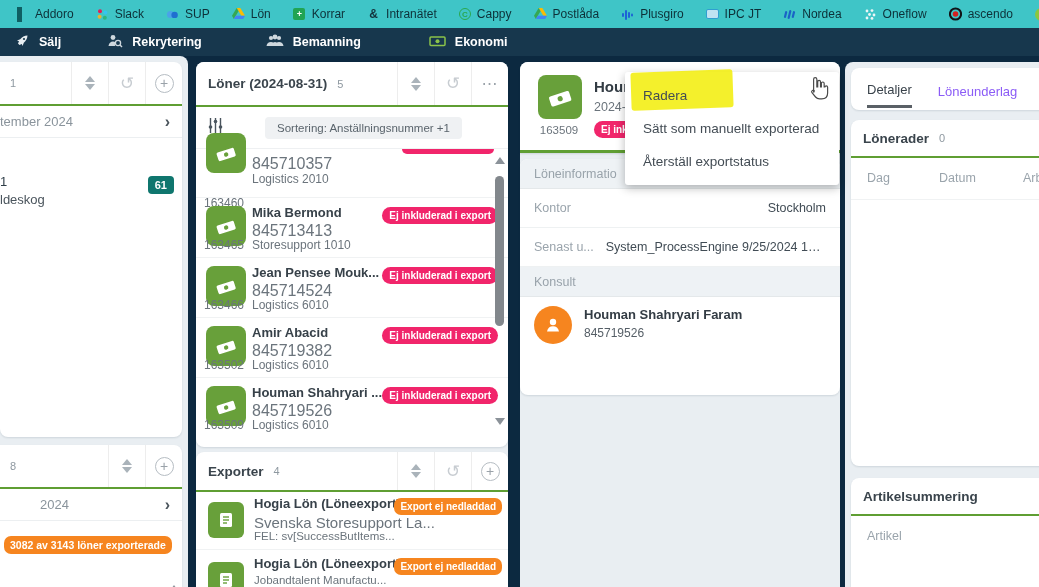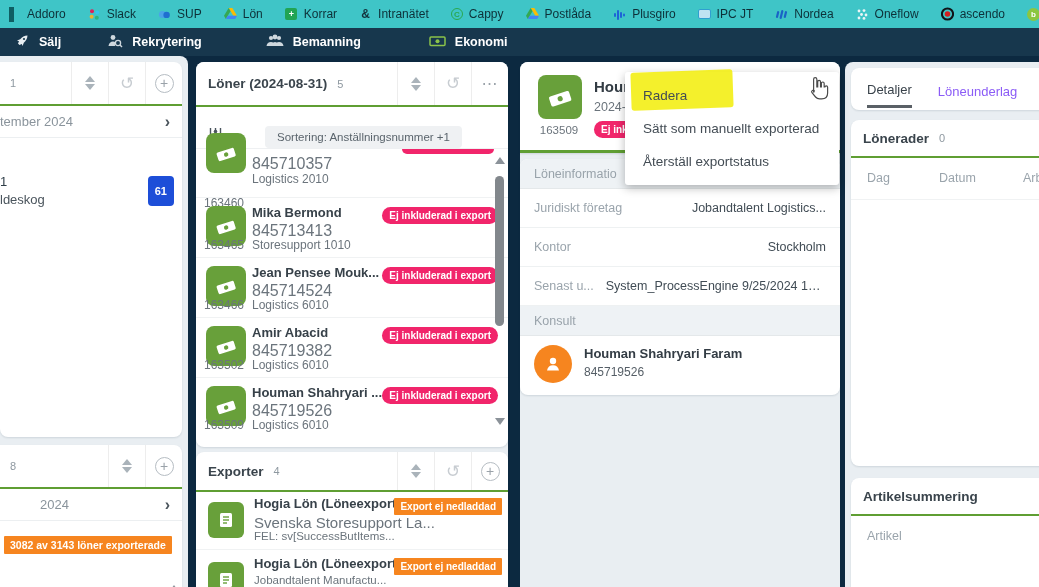--- a/index.html
+++ b/index.html
@@ -32,22 +32,22 @@
   .refresh { font-size:17px; color:#c7ccd1; transform:scaleX(-1); }
   .pluscirc { width:19px; height:19px; border:1.5px solid #b6bdc3; border-radius:50%; color:#9aa2a9;
     display:flex; align-items:center; justify-content:center; font-size:14px; line-height:1; }
   .dots { font-size:16px; color:#9aa2a9; letter-spacing:1px; }
 
   .prow { height:32px; display:flex; align-items:center; justify-content:space-between; padding:0 12px; border-bottom:1px solid #eceff1; }
   .ptext { font-size:13px; color:#8a949c; }
   .chev { font-size:16px; color:#4a545c; font-weight:bold; }
 
   .badge-pink { background:#f1256b; color:#fff; font-size:10px; font-weight:bold; padding:3px 7px; border-radius:9px; white-space:nowrap; }
-  .badge-orange { background:#f6851f; color:#fff; font-size:10px; font-weight:bold; padding:3px 6px; border-radius:1px; white-space:nowrap; }
-  .badge-green { background:#1d4ed8; color:#fff; font-size:11px; font-weight:bold; padding:9px 7px; border-radius:4px; }
+  .badge-orange { background:#f6851f; color:#fff; font-size:10px; font-weight:bold; padding:3px 6px; border-radius:7px; white-space:nowrap; }
+  .badge-green { background:#0f766e; color:#fff; font-size:11px; font-weight:bold; padding:3px 7px; border-radius:4px; }
 
   .licon { background:#68a03a; border-radius:8px; display:flex; align-items:center; justify-content:center; }
 
   
   .sb-tri-up { width:0;height:0;border-left:5px solid transparent;border-right:5px solid transparent;border-bottom:7px solid #8b9299; }
   .sb-tri-dn { width:0;height:0;border-left:5px solid transparent;border-right:5px solid transparent;border-top:7px solid #8b9299; }
   .sb-thumb { width:9px; background:#82878c; border-radius:5px; }
 
   
   .litem { position:relative; border-top:1px solid #f0f2f3; height:60px; }
@@ -71,21 +71,21 @@
 
   
   .tab { font-size:13px; padding:12px 0 8px 0; margin-right:26px; color:#8b5cf6; cursor:pointer; }
   .tab.active { color:#39424a; border-bottom:3px solid #5a6066; }
   .th { font-size:12.5px; color:#9aa4ac; position:absolute; top:13px; }
 </style>
 </head>
 <body>
 
 <div class="bookmarks">
-  <div class="bm" style="padding-left:8px;">
+  <div class="bm" style="padding-left:16px;">
     <span class="bmic">
         <span style="width:5px;height:15px;background:#0f5f63;display:block;margin-left:-6px;"></span>
       </span>
     <span>Addoro</span>
   </div>
   <div class="bm">
     <span class="bmic">
       <svg width="13" height="13" viewBox="0 0 13 13">
           <circle cx="4" cy="3.2" r="2" fill="#e01e5a"></circle>
           <circle cx="9.3" cy="4.6" r="2" fill="#36c5f0"></circle>
@@ -311,21 +311,21 @@
               </span>
             </div>
           <div class="ctrl">
               <span class="refresh">↻</span>
             </div>
           <div class="ctrl">
               <span class="dots">⋯</span>
             </div>
         </div>
       </div>
-      <div style="height:42px; display:flex; align-items:flex-end; border-bottom:1px solid #eef0f2; padding:0 12px;">
+      <div style="height:42px; display:flex; align-items:center; border-bottom:1px solid #eef0f2; padding:0 12px;">
         <span style="margin-right:8px;">
           <svg width="15" height="17" viewBox="0 0 15 17">
               <g stroke="#4a555e" stroke-width="1.4">
                 <line x1="2.5" y1="1" x2="2.5" y2="16"></line>
                 <line x1="7.5" y1="1" x2="7.5" y2="16"></line>
                 <line x1="12.5" y1="1" x2="12.5" y2="16"></line>
               </g>
               <g fill="#4a555e">
                 <circle cx="2.5" cy="10" r="1.8"></circle>
                 <circle cx="7.5" cy="4.5" r="1.8"></circle>
@@ -487,24 +487,20 @@
       </span>
       <span style="position:absolute; left:6px; top:62px; width:66px; text-align:center; font-size:11.5px; color:#6b747c;">163509</span>
       <span style="position:absolute; left:74px; top:16px; font-size:15px; font-weight:bold; color:#333c44;">Houm</span>
       <span style="position:absolute; left:74px; top:38px; font-size:12.5px; color:#6b747c;">2024-0</span>
       <span class="badge-pink" style="position:absolute; left:74px; top:59px;">Ej inklu</span>
     </div>
 
     <div class="card" style="left:0; top:97px; width:320px; height:236px; overflow:hidden;">
       <div class="sectrow">Löneinformatio</div>
       <div class="drow">
-        <span class="dlabel">Juridiskt företag</span>
-        <span class="dvalue">Jobandtalent Logistics...</span>
-      </div>
-      <div class="drow">
         <span class="dlabel">Kontor</span>
         <span class="dvalue">Stockholm</span>
       </div>
       <div class="drow">
         <span class="dlabel">Senast u...</span>
         <span class="dvalue">System_ProcessEngine 9/25/2024 10:...</span>
       </div>
       <div class="sectrow">Konsult</div>
       <div style="position:relative; height:56px;">
         <span style="position:absolute; left:14px; top:9px; width:38px; height:38px; background:#f6851f; border-radius:50%; display:flex; align-items:center; justify-content:center;">

